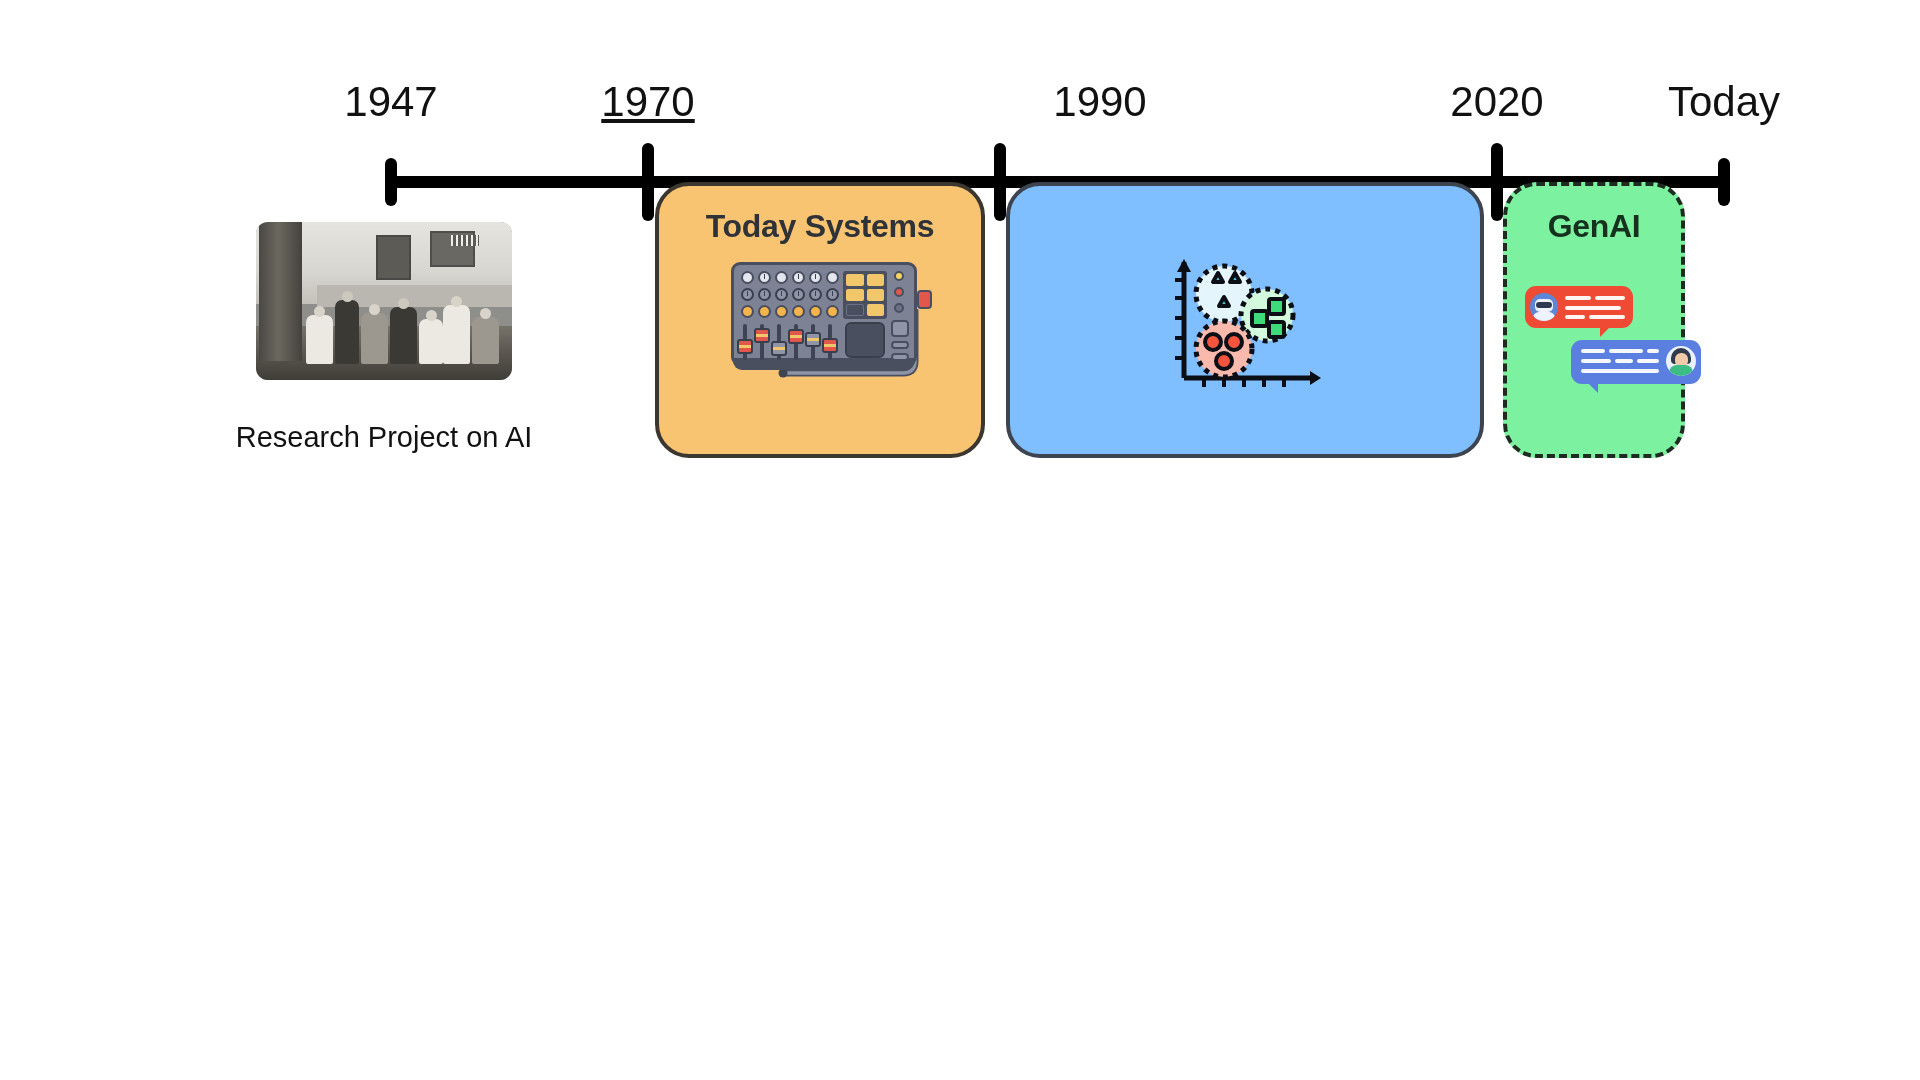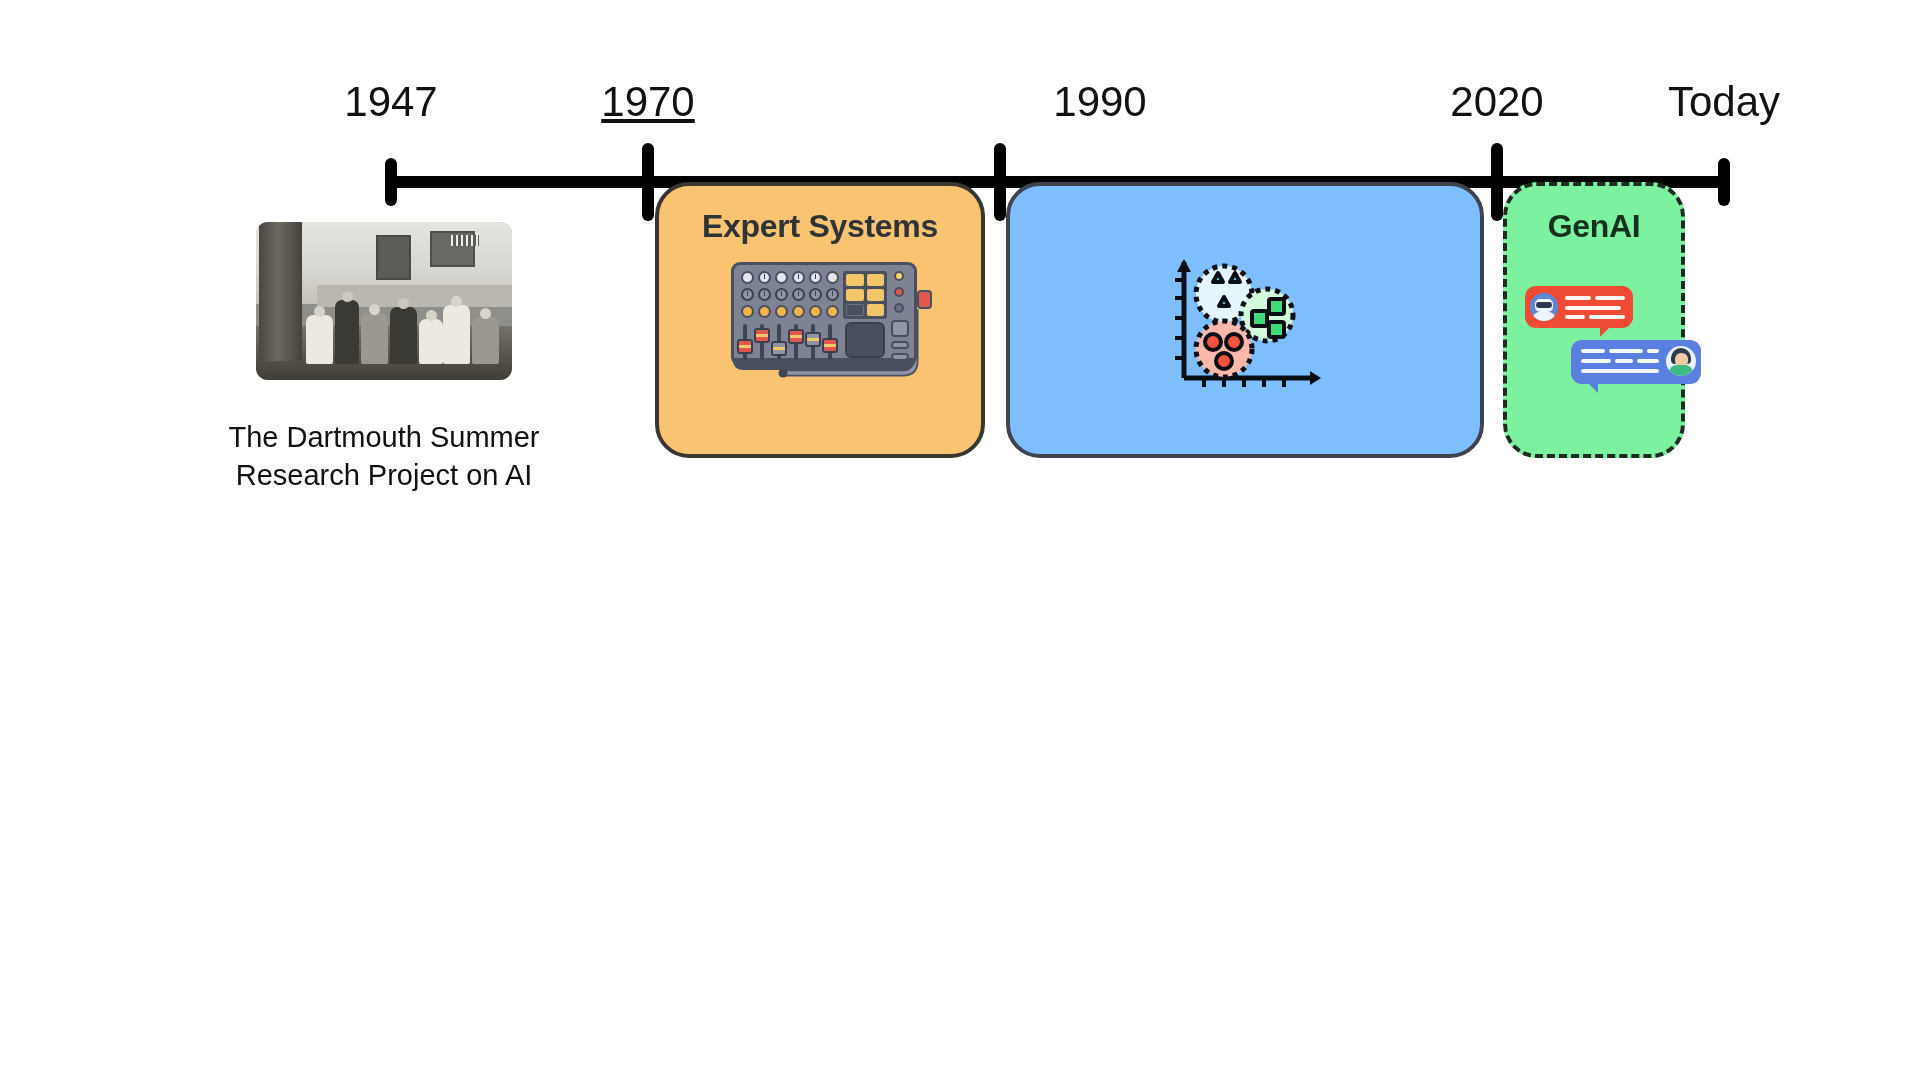--- a/index.html
+++ b/index.html
@@ -440,27 +440,26 @@
           </div>
         <div class="fig" style="left:69%; width:13%; height:72%;">
             <span class="head"></span>
           </div>
         <div class="fig mid" style="left:83%; width:13%; height:58%;">
             <span class="head"></span>
           </div>
       </div>
     </div>
     <div id="dartmouth-caption">
-      <div>The Dartmouth Summer</div>
       <div>Research Project on AI</div>
     </div>
   </div>
 
   <div class="era-card" id="card-expert">
-    <div class="era-title">Expert Systems</div>
+    <div class="era-title">Today Systems</div>
 
     <div id="mixer-wrap">
       <svg id="cable" viewBox="0 0 148 74">
         <path d="M141 2 L141 52 Q141 64 129 64 L12 64" fill="none" stroke="#4a4f60" stroke-width="7" stroke-linecap="round"></path>
         <path d="M141 2 L141 52 Q141 64 129 64 L12 64" fill="none" stroke="#8f94a6" stroke-width="3.4" stroke-linecap="round"></path>
         <circle cx="9" cy="64" r="4.5" fill="#3f4454"></circle>
       </svg>
 
       <div id="mixer-body"></div>
       <div id="mixer-base"></div>

